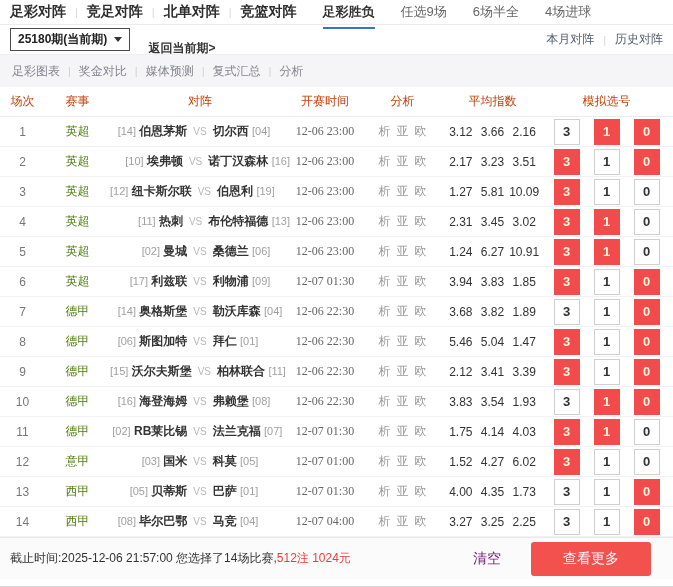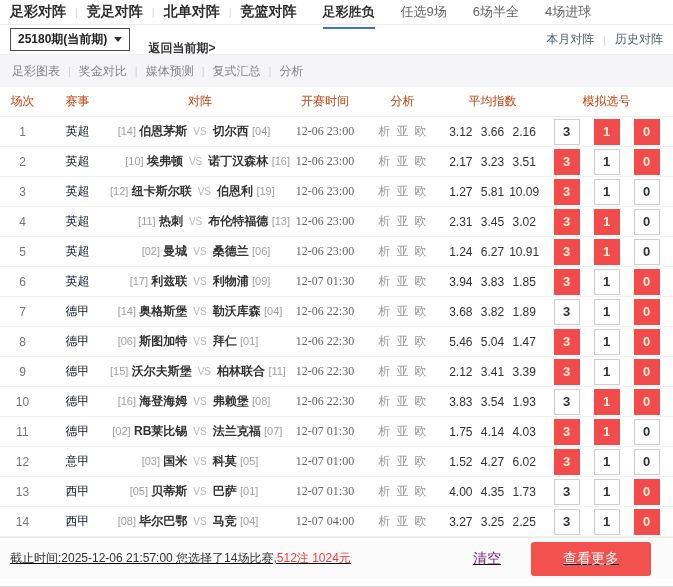--- a/index.html
+++ b/index.html
@@ -34,34 +34,34 @@
   .row { border-bottom:1px solid #f2f2f2; color:#555; }
   .c { flex:none; text-align:center; }
   .col-no { width:45px; }
   .col-league { width:65px; }
   .col-match { width:180px; display:flex; align-items:center; }
   .col-time { width:70px; }
   .col-analysis { width:85px; }
   .col-odds { width:95px; display:flex; }
   .col-picks { width:133px; display:flex; justify-content:center; gap:14px; }
   .row .col-no { color:#777; }
-  .row .col-league { color:#0f172a;font-family:Liberation Serif, serif; }
+  .row .col-league { color:#4d7c0f;font-family:Liberation Serif, serif; }
   .row .col-time { color:#666;font-family:Liberation Serif, serif; }
   .match-home { flex:1; text-align:right; white-space:nowrap; }
   .match-away { flex:1; text-align:left; white-space:nowrap; }
   .rank { color:#a0a0a0; font-size:11px; }
   .team { color:#333; font-weight:700; text-decoration:none; cursor:pointer; }
   .vs { color:#b8b8b8; font-size:10px; margin:0 6px; }
   .col-analysis a { color:#999; text-decoration:none; margin:0 3px; cursor:pointer; }
   .col-odds span { flex:1; text-align:center; color:#333; }
   .pick { width:26px; height:26px; border:1px solid #cfcfcf; background:#fff; color:#333; font-size:13px; font-weight:700; font-family:inherit; cursor:pointer; padding:0; line-height:1; }
   .pick.sel { background:#f14b4c; border-color:#f14b4c; color:#fdf3d8; }
 
   
-  .footer { height:42px; background:#fbfbfb; border-top:1px solid #e9e9e9; display:flex; align-items:center; padding:0 10px;text-decoration:underline; }
+  .footer { height:42px; background:#fbfbfb; border-top:1px solid #e9e9e9; display:flex; align-items:center; padding:0 10px; }
   .footer-text { font-size:12px; color:#333; }
   .footer-text .red { color:#f03b3b; }
   .clear-link { margin-left:auto; font-size:14px; color:#701a75; text-decoration:none; margin-right:30px; cursor:pointer; }
   .more-btn { width:120px; height:34px; background:#f2514d; color:#fff; border:none; border-radius:3px; font-size:14px; font-family:inherit; cursor:pointer; margin-right:12px; }
 </style>
 </head>
 <body>
 
 <div class="page">
 

